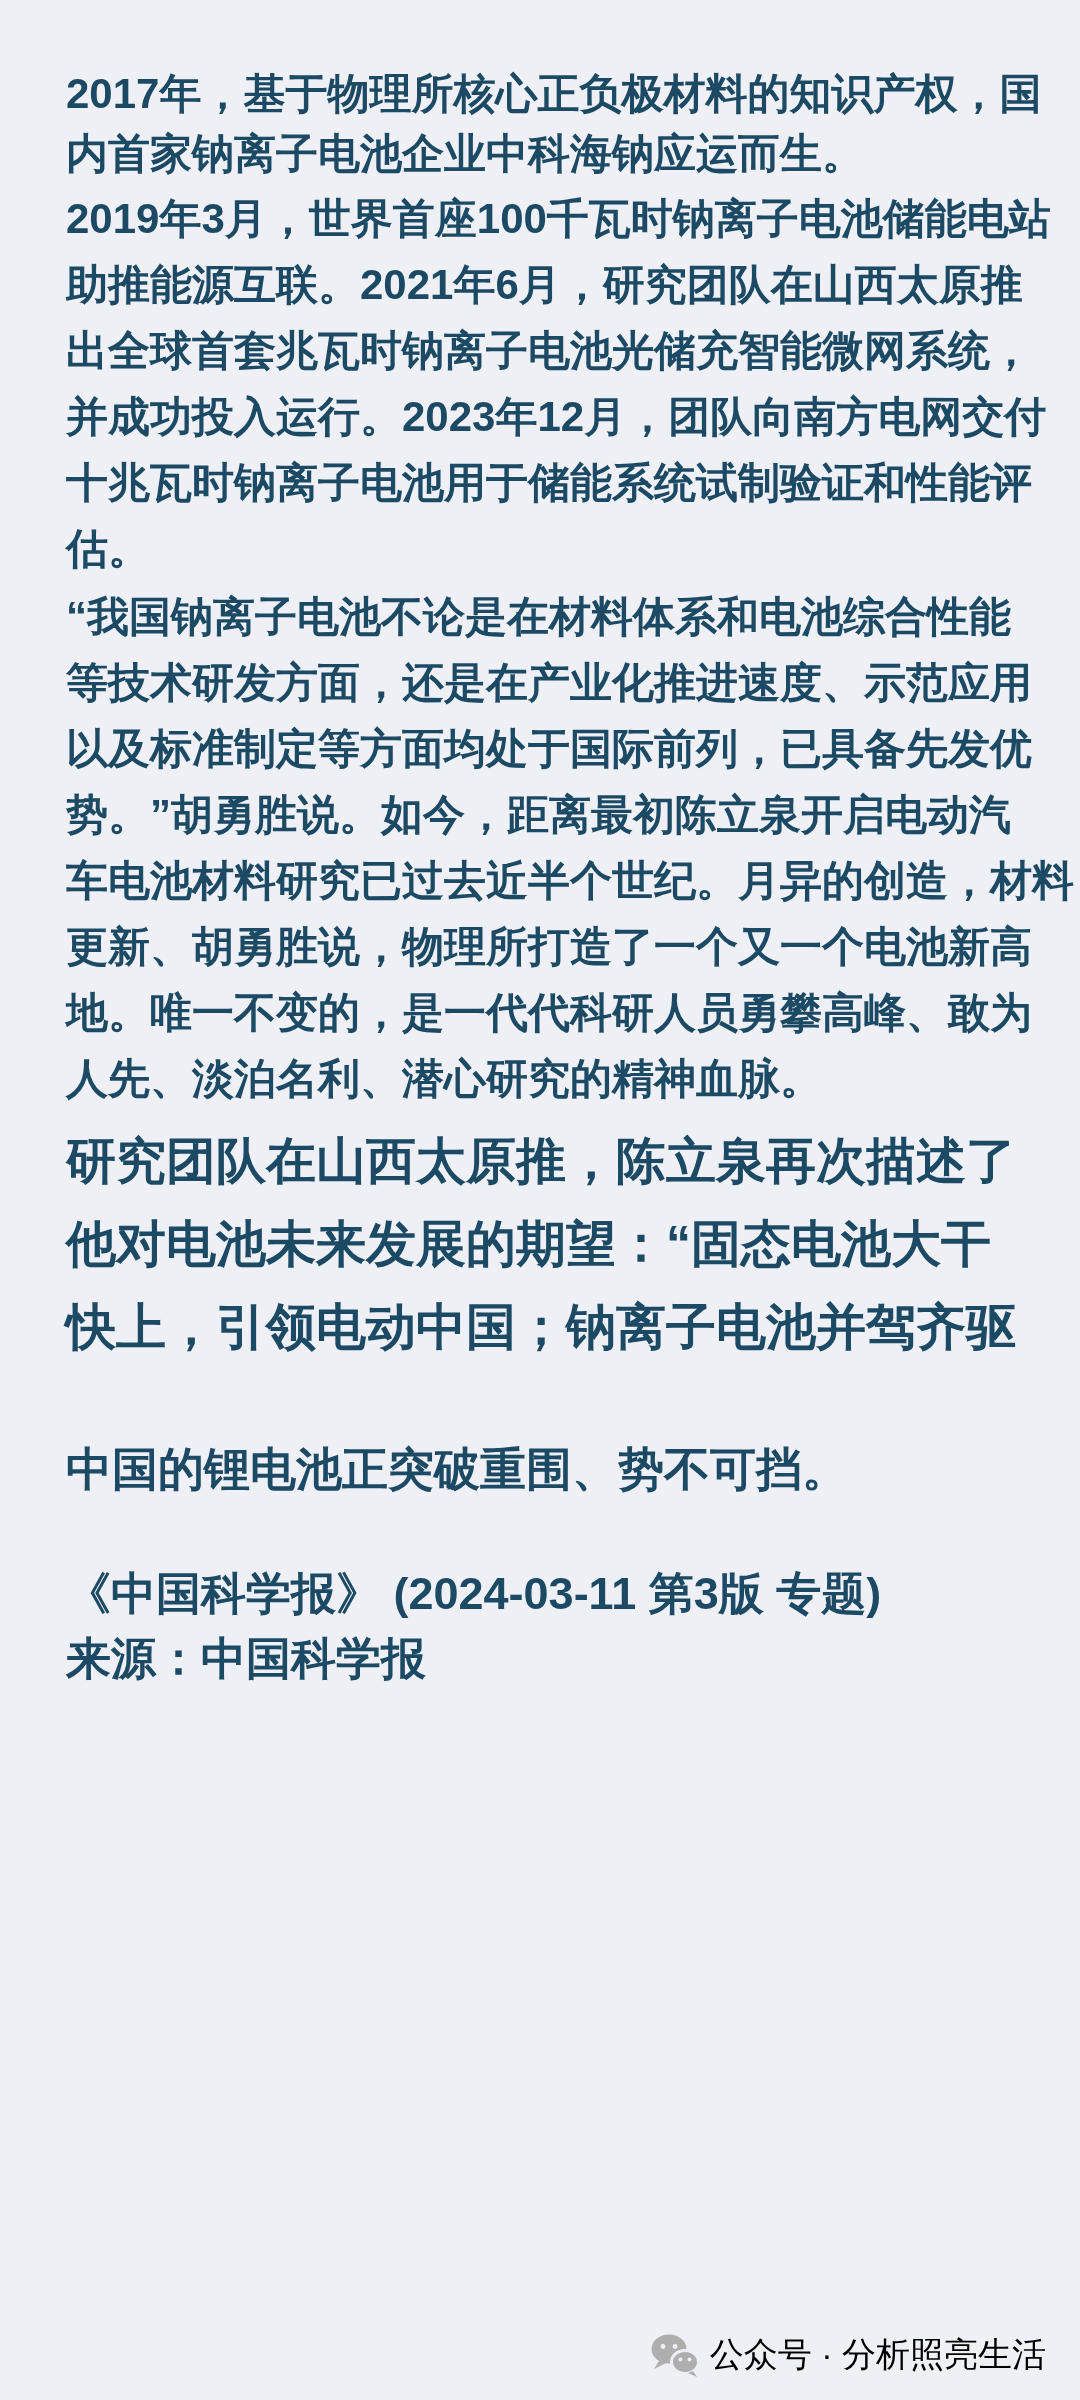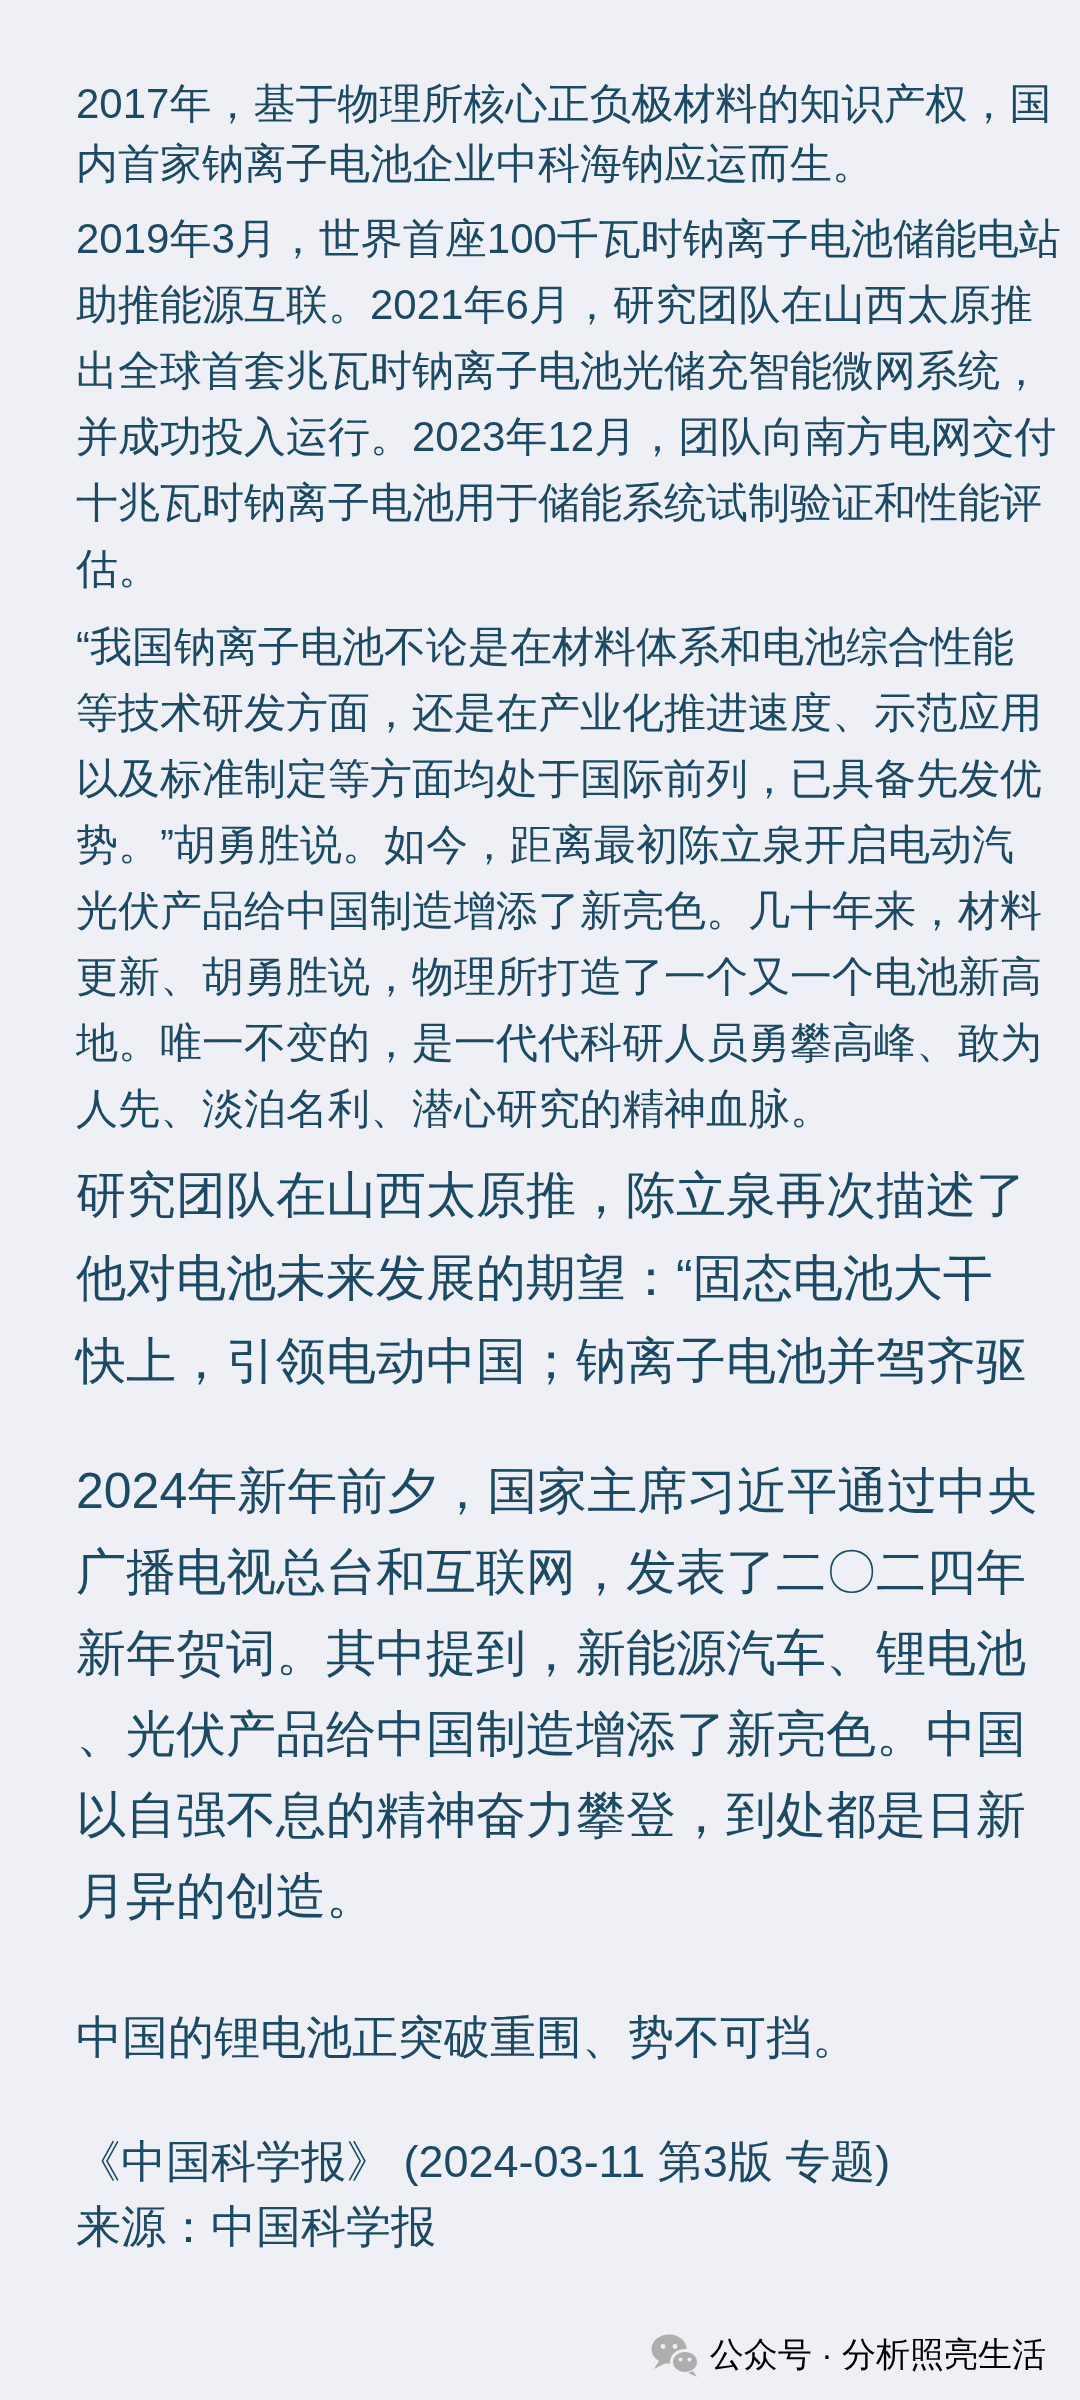--- a/index.html
+++ b/index.html
@@ -14,21 +14,21 @@
     font-family: "Liberation Sans", sans-serif;
     color: #1c4a64;
     overflow: hidden;
   }
   .article {
     position: absolute;
     left: 64px;
     top: 62px;
     width: 960px;
   }
-  .para { margin: 12px; font-weight: 400; }
+  .para { margin: 2px; font-weight: 700; }
   .para .line { white-space: nowrap; }
 
   .p1 { font-size: 42px; line-height: 60px; }
   .p2 { font-size: 42px; line-height: 66px; }
   .p3 { font-size: 42px; line-height: 66px; }
   .p4 { font-size: 50px; line-height: 83px; margin-top: 8px; }
   .p5 { font-size: 50px; line-height: 81px; margin-top: 48px; }
   .p6 { font-size: 46px; line-height: 60px; margin-top: 70px; }
   .p7 { font-size: 45px; line-height: 65px; margin-top: 62px; }
 
@@ -60,37 +60,29 @@
       <div class="line">出全球首套兆瓦时钠离子电池光储充智能微网系统，</div>
       <div class="line">并成功投入运行。2023年12月，团队向南方电网交付</div>
       <div class="line">十兆瓦时钠离子电池用于储能系统试制验证和性能评</div>
       <div class="line">估。</div>
     </div>
   <div class="para p3">
       <div class="line">“我国钠离子电池不论是在材料体系和电池综合性能</div>
       <div class="line">等技术研发方面，还是在产业化推进速度、示范应用</div>
       <div class="line">以及标准制定等方面均处于国际前列，已具备先发优</div>
       <div class="line">势。”胡勇胜说。如今，距离最初陈立泉开启电动汽</div>
-      <div class="line">光伏产品给中国制造增添了新亮色。几十年来，材料</div>
+      <div class="line">车电池材料研究已过去近半个世纪。月异的创造，材料</div>
       <div class="line">更新、胡勇胜说，物理所打造了一个又一个电池新高</div>
       <div class="line">地。唯一不变的，是一代代科研人员勇攀高峰、敢为</div>
       <div class="line">人先、淡泊名利、潜心研究的精神血脉。</div>
     </div>
   <div class="para p4">
       <div class="line">研究团队在山西太原推，陈立泉再次描述了</div>
       <div class="line">他对电池未来发展的期望：“固态电池大干</div>
       <div class="line">快上，引领电动中国；钠离子电池并驾齐驱</div>
-    </div>
-  <div class="para p5">
-      <div class="line">2024年新年前夕，国家主席习近平通过中央</div>
-      <div class="line">广播电视总台和互联网，发表了二〇二四年</div>
-      <div class="line">新年贺词。其中提到，新能源汽车、锂电池</div>
-      <div class="line">、光伏产品给中国制造增添了新亮色。中国</div>
-      <div class="line">以自强不息的精神奋力攀登，到处都是日新</div>
-      <div class="line">月异的创造。</div>
     </div>
   <div class="para p6">
       <div class="line">中国的锂电池正突破重围、势不可挡。</div>
     </div>
   <div class="para p7">
       <div class="line">《中国科学报》 (2024-03-11 第3版 专题)</div>
       <div class="line">来源：中国科学报</div>
     </div>
 </div>
 

